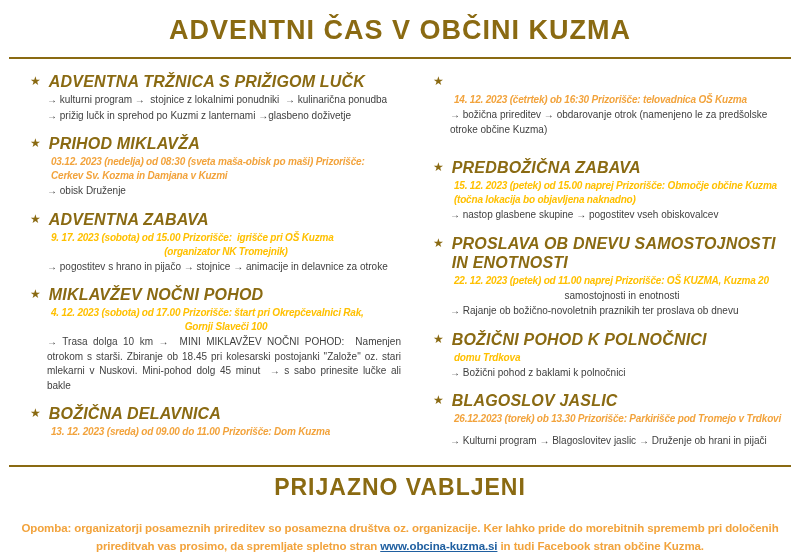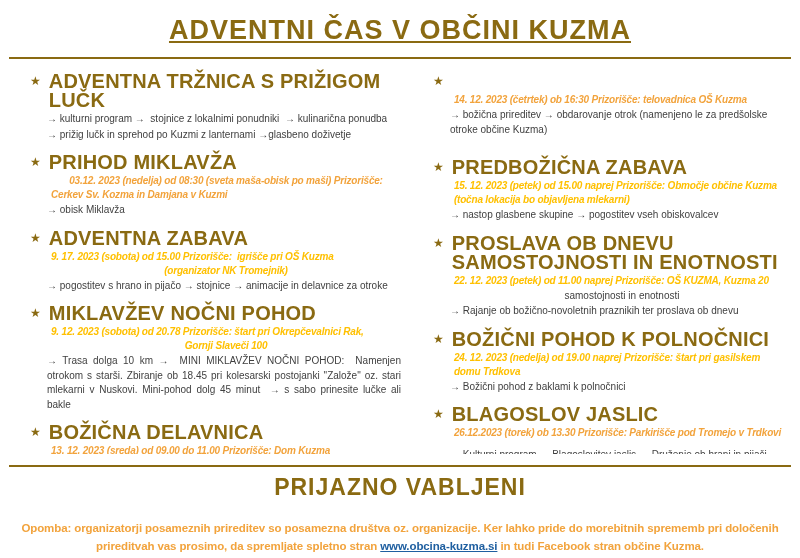--- a/index.html
+++ b/index.html
@@ -11,21 +11,20 @@
   }
   .page { position: relative; width: 800px; height: 558px; background: #fff; overflow: hidden; }
 
   .main-title {
     margin-top: 15px;
     text-align: center;
     color: var(--heading, #8A6A12);
     font-size: 27px;
     font-weight: bold;
     letter-spacing: 1px;
-    text-decoration: underline;
   }
   hr.rule {
     border: none;
     border-top: 2px solid var(--rule, #8A6A12);
     margin: 11px 9px 0 9px;
   }
 
   .columns {
     display: flex;
     padding: 13px 6px 0 30px;
@@ -39,24 +38,25 @@
   .event { margin-bottom: 11px; }
   .event-head { display: flex; gap: 8px; align-items: flex-start; margin-bottom: 2px; }
   .star {
     color: var(--heading, #8A6A12);
     font-size: 12px;
     line-height: 19px;
     flex: 0 0 auto;
   }
   .event-title {
     color: var(--heading, #8A6A12);
-    font-size: 20px;
+    font-size: 16px;
     font-weight: bold;
     line-height: 19px;
     letter-spacing: 0.2px;
+    font-style: italic;
   }
   .date-line {
     font-size: 10px;
     font-weight: bold;
     font-style: italic;
     line-height: 14px;
     margin-left: 21px;
     letter-spacing: -0.2px;
     white-space: pre-wrap;
   }
@@ -114,41 +114,41 @@
         </div>
         <div class="detail">→ kulturni program →  stojnice z lokalnimi ponudniki  → kulinarična ponudba</div>
         <div class="detail">→ prižig lučk in sprehod po Kuzmi z lanternami →glasbeno doživetje</div>
       </div>
 
       <div class="event">
         <div class="event-head">
           <span class="star">★</span>
           <div class="event-title">PRIHOD MIKLAVŽA</div>
         </div>
-        <div class="date-line" style="color: rgb(242, 163, 60); text-align: center;">03.12. 2023 (nedelja) od 08:30 (sveta maša-obisk po maši) Prizorišče:</div>
+        <div class="date-line" style="color: rgb(242, 163, 60);">03.12. 2023 (nedelja) od 08:30 (sveta maša-obisk po maši) Prizorišče:</div>
         <div class="date-line" style="color: rgb(242, 163, 60);">Cerkev Sv. Kozma in Damjana v Kuzmi</div>
-        <div class="detail">→ obisk Miklavža</div>
+        <div class="detail">→ obisk Druženje</div>
       </div>
 
       <div class="event">
         <div class="event-head">
           <span class="star">★</span>
           <div class="event-title">ADVENTNA ZABAVA</div>
         </div>
         <div class="date-line" style="color: rgb(255, 192, 0);">9. 17. 2023 (sobota) od 15.00 Prizorišče:  igrišče pri OŠ Kuzma</div>
         <div class="date-line center" style="color: rgb(255, 192, 0);">(organizator NK Tromejnik)</div>
         <div class="detail">→ pogostitev s hrano in pijačo → stojnice → animacije in delavnice za otroke</div>
       </div>
 
       <div class="event">
         <div class="event-head">
           <span class="star">★</span>
           <div class="event-title">MIKLAVŽEV NOČNI POHOD</div>
         </div>
-        <div class="date-line" style="color: rgb(255, 192, 0);">9. 12. 2023 (sobota) od 20.78 Prizorišče: štart pri Okrepčevalnici Rak,</div>
+        <div class="date-line" style="color: rgb(255, 192, 0);">4. 12. 2023 (sobota) od 17.00 Prizorišče: štart pri Okrepčevalnici Rak,</div>
         <div class="date-line center" style="color: rgb(255, 192, 0);">Gornji Slaveči 100</div>
         <div class="detail justify">→ Trasa dolga 10 km →  MINI MIKLAVŽEV NOČNI POHOD:  Namenjen otrokom s starši. Zbiranje ob 18.45 pri kolesarski postojanki "Založe" oz. stari mlekarni v Nuskovi. Mini-pohod dolg 45 minut  → s sabo prinesite lučke ali bakle</div>
       </div>
 
       <div class="event">
         <div class="event-head">
           <span class="star">★</span>
           <div class="event-title">BOŽIČNA DELAVNICA</div>
         </div>
         <div class="date-line" style="color: rgb(242, 163, 60);">13. 12. 2023 (sreda) od 09.00 do 11.00 Prizorišče: Dom Kuzma</div>
@@ -166,40 +166,39 @@
         <div class="date-line" style="color: rgb(242, 163, 60);">14. 12. 2023 (četrtek) ob 16:30 Prizorišče: telovadnica OŠ Kuzma</div>
         <div class="detail">→ božična prireditev → obdarovanje otrok (namenjeno le za predšolske otroke občine Kuzma)</div>
       </div>
 
       <div class="event">
         <div class="event-head">
           <span class="star">★</span>
           <div class="event-title">PREDBOŽIČNA ZABAVA</div>
         </div>
         <div class="date-line" style="color: rgb(255, 192, 0);">15. 12. 2023 (petek) od 15.00 naprej Prizorišče: Območje občine Kuzma</div>
-        <div class="date-line" style="color: rgb(255, 192, 0);">(točna lokacija bo objavljena mlekarni)</div>
+        <div class="date-line" style="color: rgb(255, 192, 0);">(točna lokacija bo objavljena naknadno)</div>
         <div class="detail">→ nastop glasbene skupine → pogostitev vseh obiskovalcev</div>
       </div>
 
       <div class="event">
         <div class="event-head">
           <span class="star">★</span>
           <div class="event-title">PROSLAVA OB DNEVU SAMOSTOJNOSTI IN ENOTNOSTI</div>
         </div>
         <div class="date-line" style="color: rgb(255, 192, 0);">22. 12. 2023 (petek) od 11.00 naprej Prizorišče: OŠ KUZMA, Kuzma 20</div>
         <div class="detail center">samostojnosti in enotnosti</div>
         <div class="detail">→ Rajanje ob božično-novoletnih praznikih ter proslava ob dnevu</div>
       </div>
 
       <div class="event">
         <div class="event-head">
           <span class="star">★</span>
           <div class="event-title">BOŽIČNI POHOD K POLNOČNICI</div>
         </div>
-        <div class="date-line" style="color: rgb(255, 192, 0);">24. 12. 2023 (nedelja) od 19.00 naprej Prizorišče: štart pri gasilskem</div>
         <div class="date-line" style="color: rgb(255, 192, 0);">domu Trdkova</div>
         <div class="detail">→ Božični pohod z baklami k polnočnici</div>
       </div>
 
       <div class="event">
         <div class="event-head">
           <span class="star">★</span>
           <div class="event-title">BLAGOSLOV JASLIC</div>
         </div>
         <div class="date-line" style="color: rgb(242, 163, 60);">26.12.2023 (torek) ob 13.30 Prizorišče: Parkirišče pod Tromejo v Trdkovi</div>

